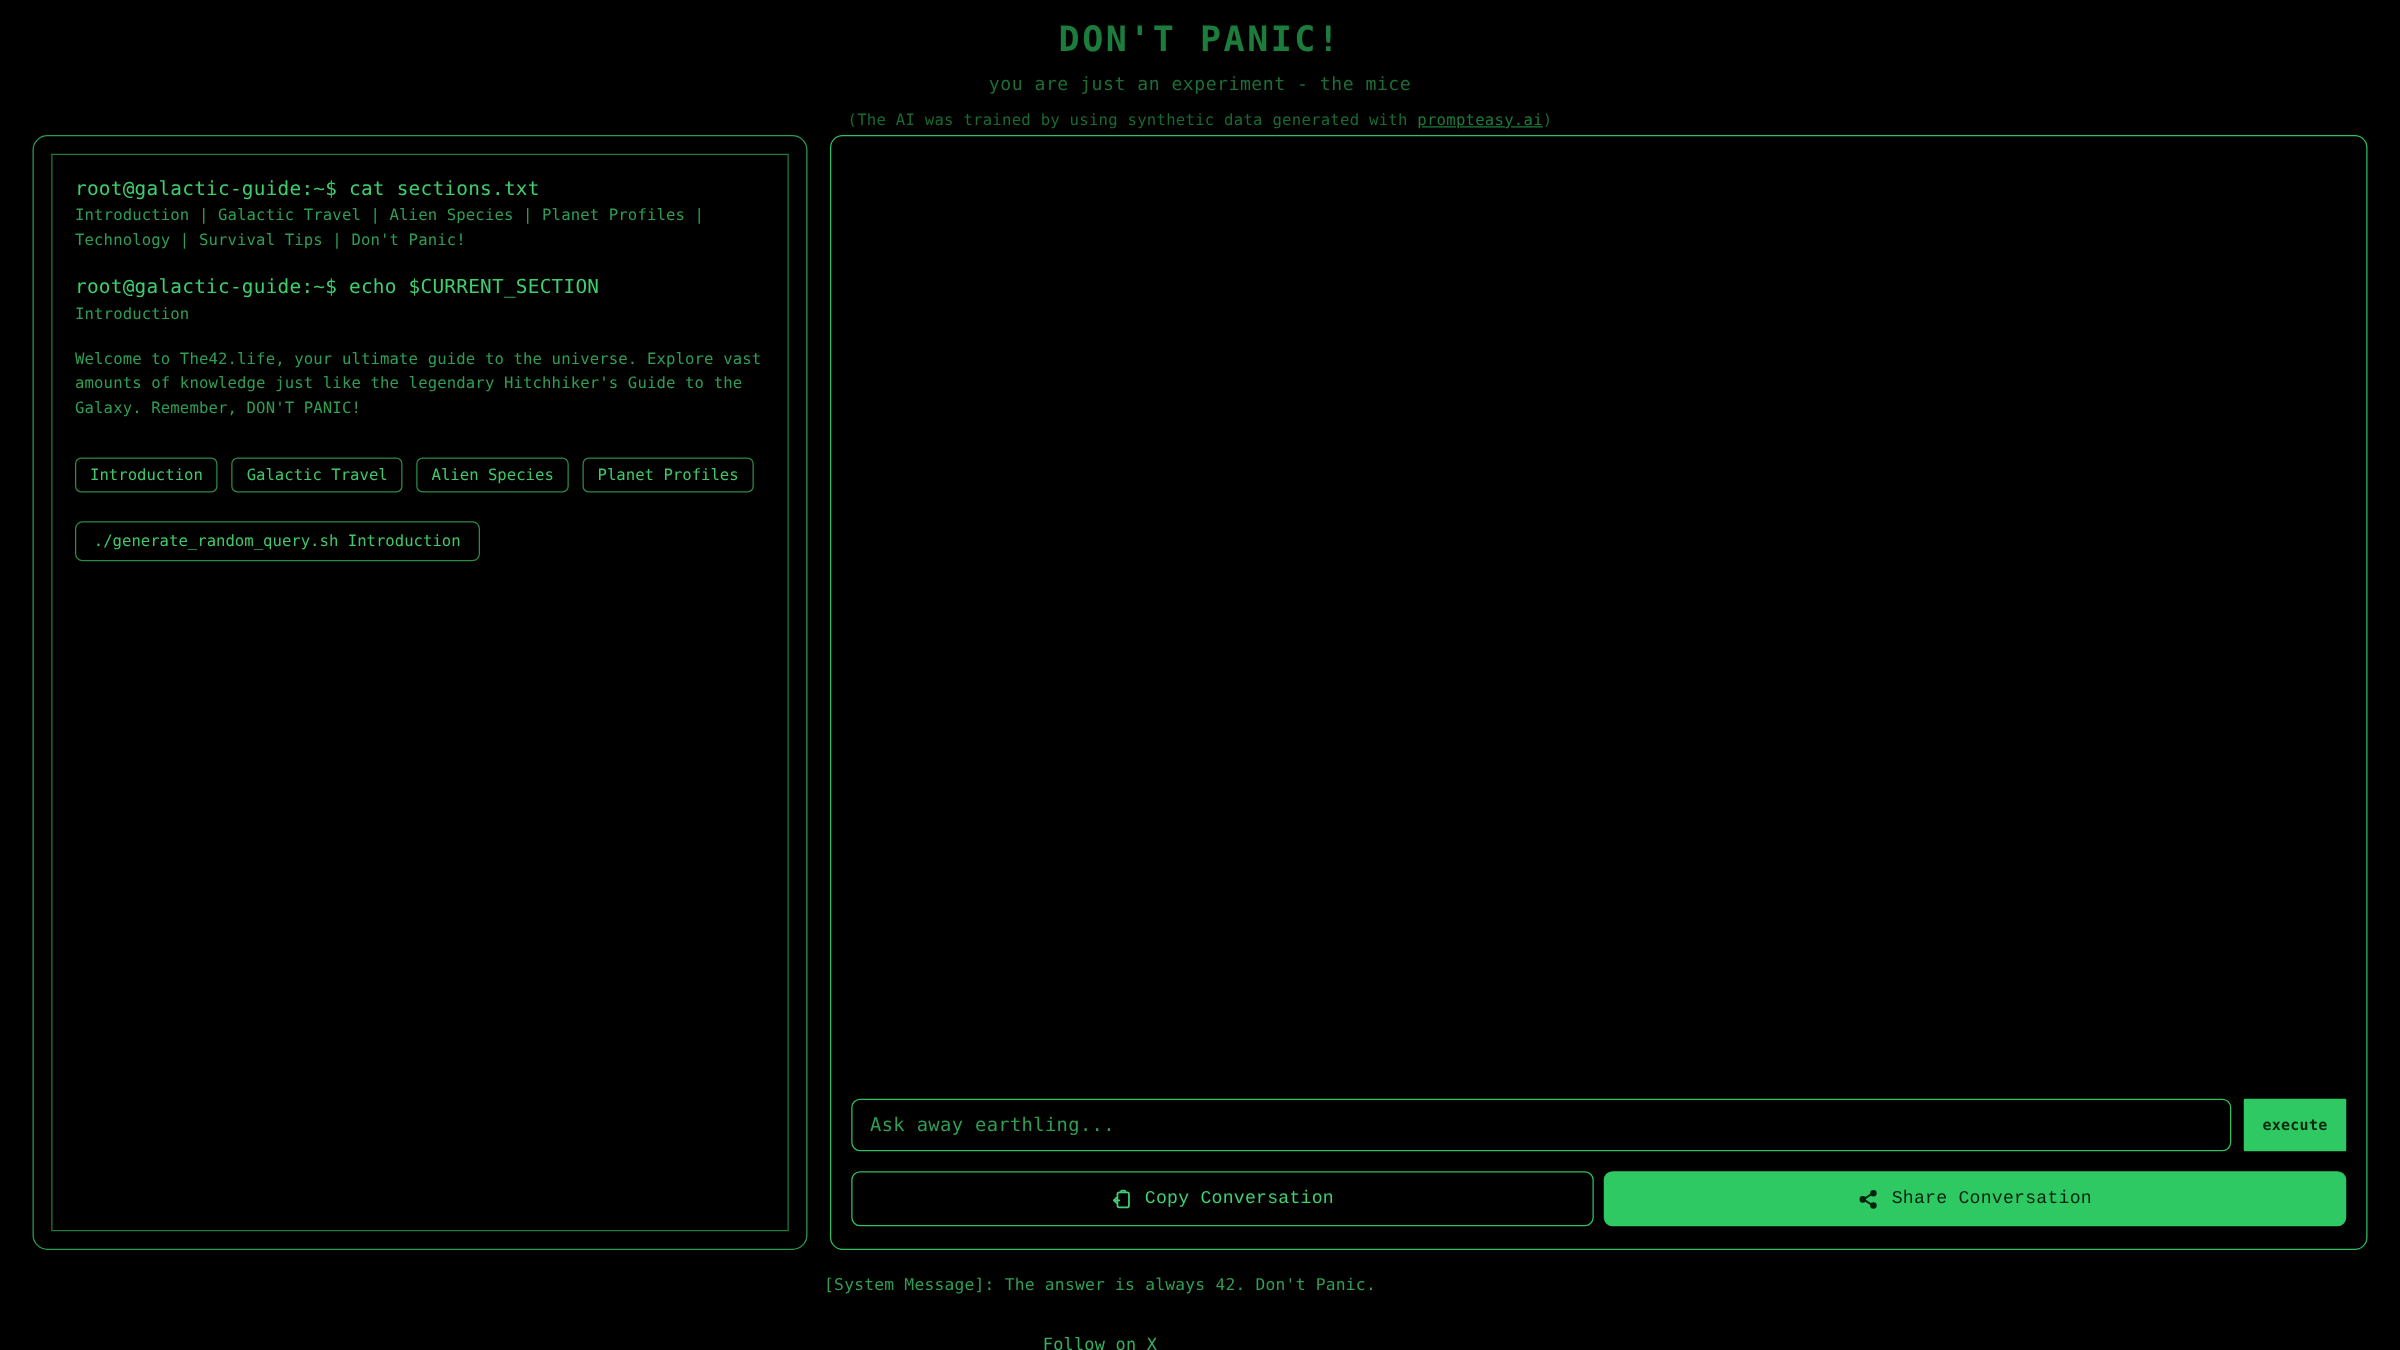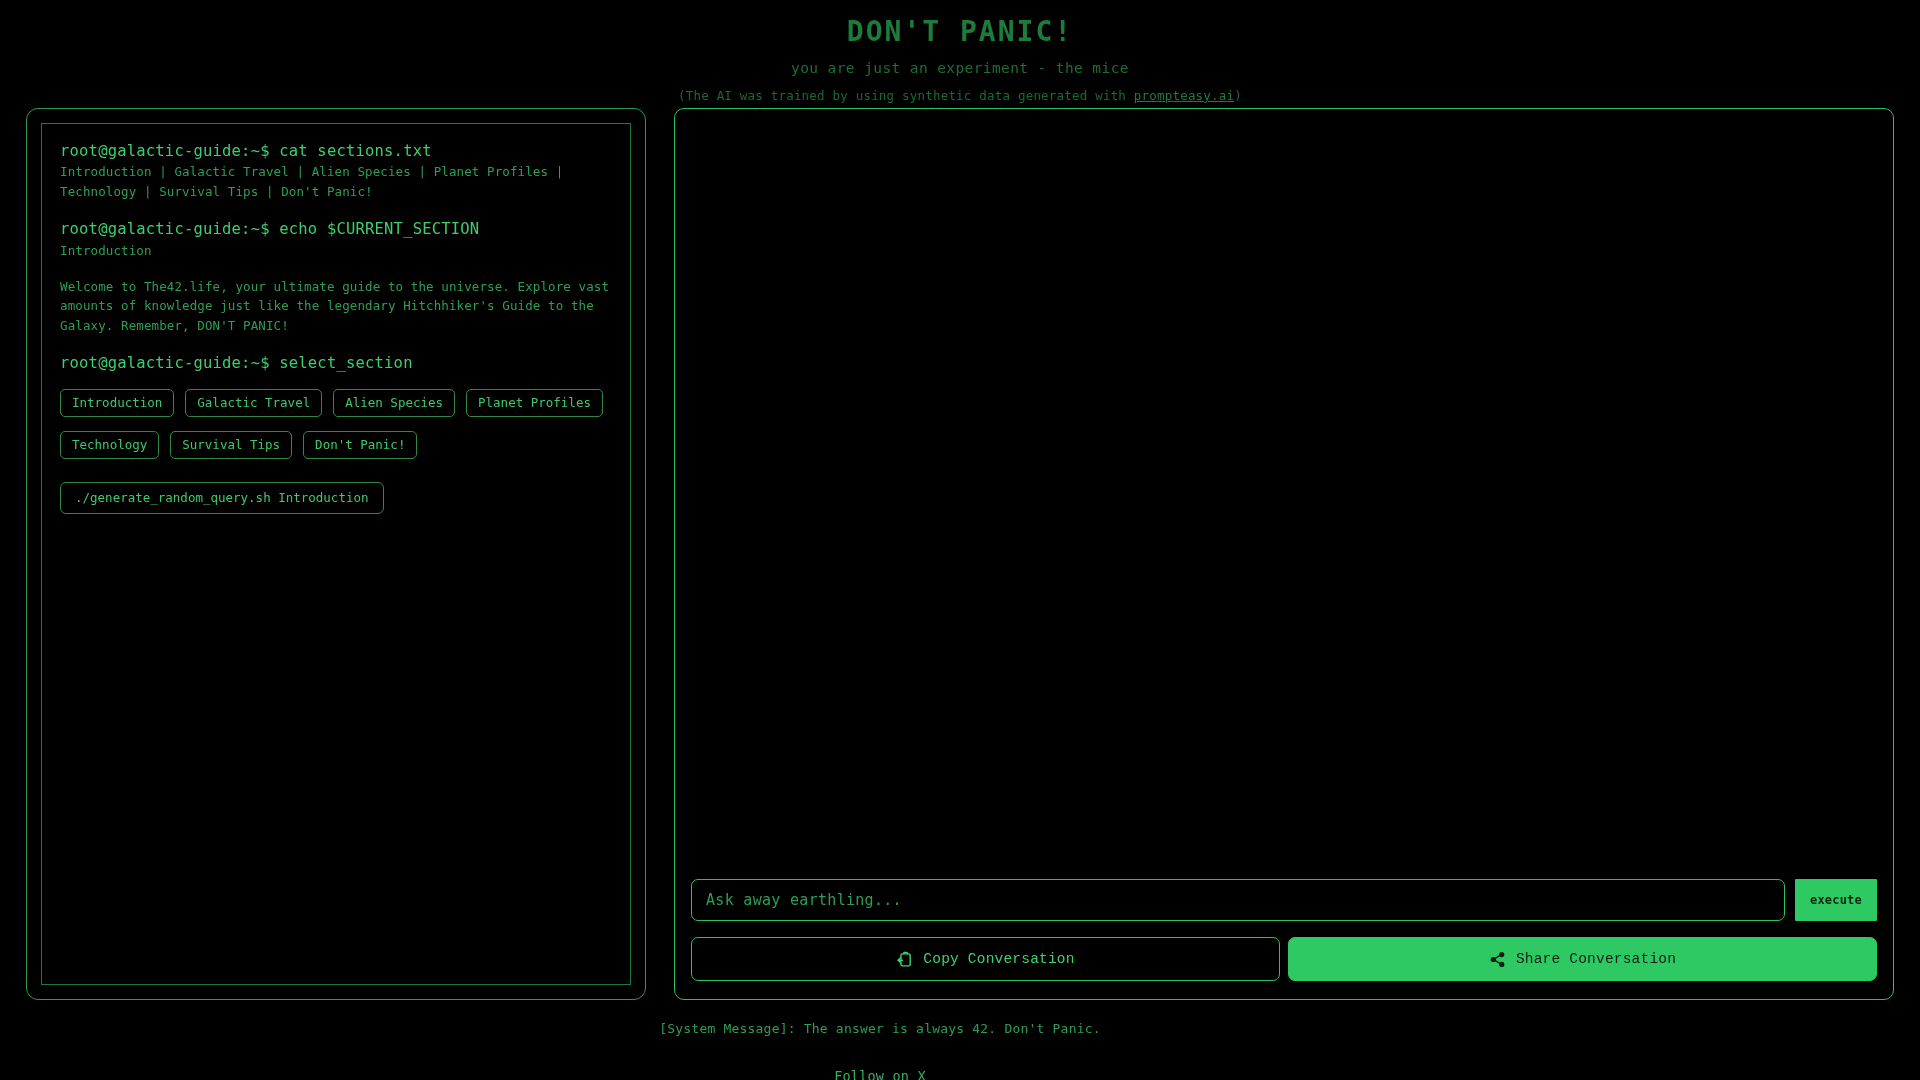--- a/index.html
+++ b/index.html
@@ -46,21 +46,21 @@
   }
 
   
   .main {
     position: absolute;
     top: 108px;
     left: 0;
     width: 1920px;
     height: 898px;
     display: flex;
-    gap: 28px;
+    gap: 18px;
     padding: 0 26px;
   }
 
   
   .terminal-outer {
     width: 620px;
     flex: 0 0 620px;
     border: 1px solid #2d9c52;
     border-radius: 12px;
     padding: 14px;
@@ -242,34 +242,28 @@
 
       <div class="cmd-line">root@galactic-guide:~$ echo $CURRENT_SECTION</div>
       <div class="out-line">Introduction</div>
 
       <div class="block-gap"></div>
 
       <div class="out-line">Welcome to The42.life, your ultimate guide to the universe. Explore vast amounts of knowledge just like the legendary Hitchhiker's Guide to the Galaxy. Remember, DON'T PANIC!</div>
 
       <div class="block-gap"></div>
 
-      <div class="cmd-line">root@galactic-guide:~$ select_section</div>
 
       <div class="chip-row">
         <button class="chip">Introduction</button>
         <button class="chip">Galactic Travel</button>
         <button class="chip">Alien Species</button>
         <button class="chip">Planet Profiles</button>
       </div>
 
-      <div class="chip-row">
-        <button class="chip">Technology</button>
-        <button class="chip">Survival Tips</button>
-        <button class="chip">Don't Panic!</button>
-      </div>
 
       <div class="gen-chip-wrap">
         <button class="gen-chip">./generate_random_query.sh Introduction</button>
       </div>
 
     </div>
   </div>
 
   <div class="chat-outer">
 

